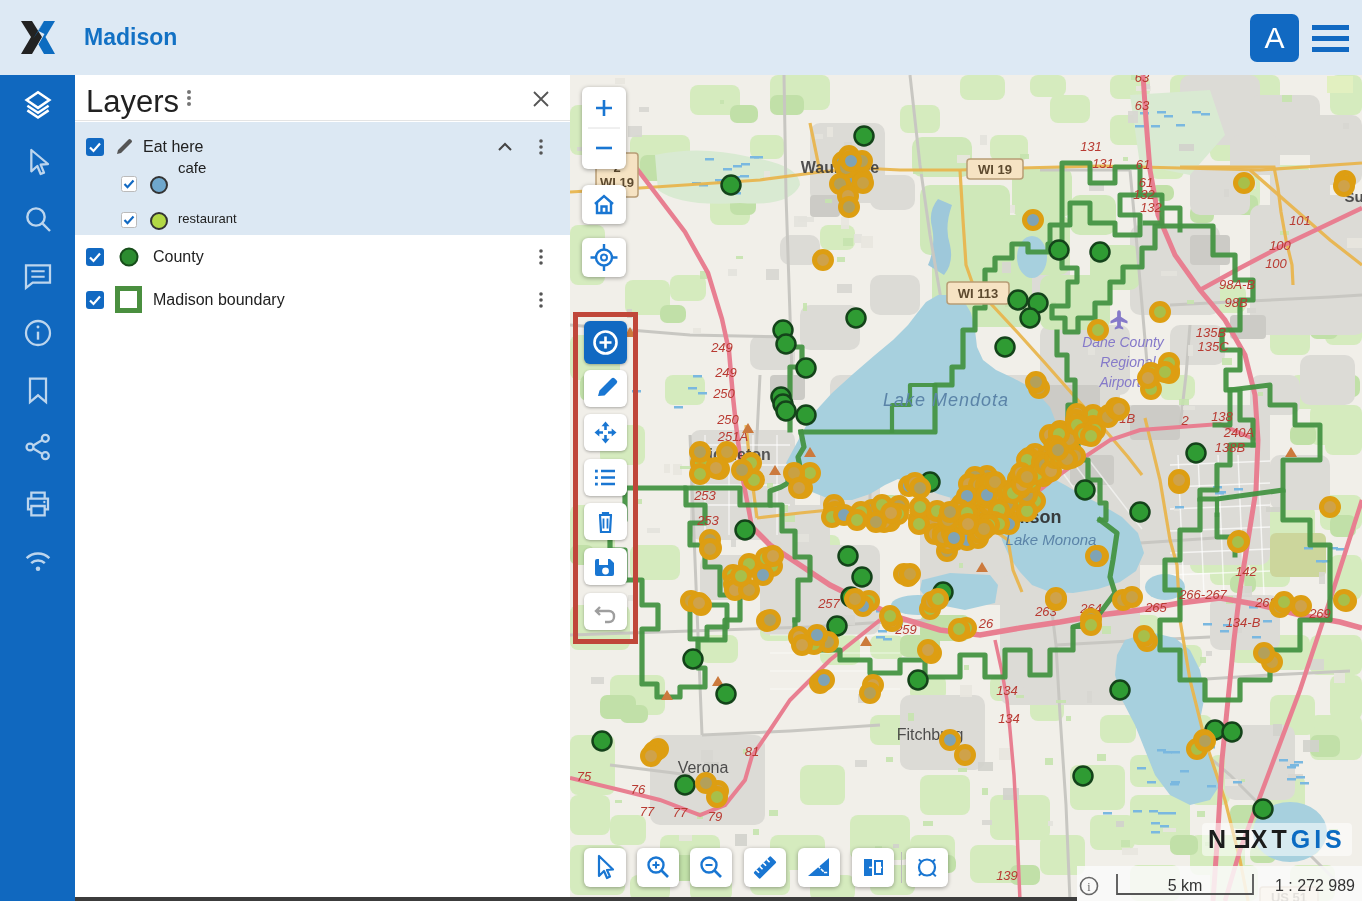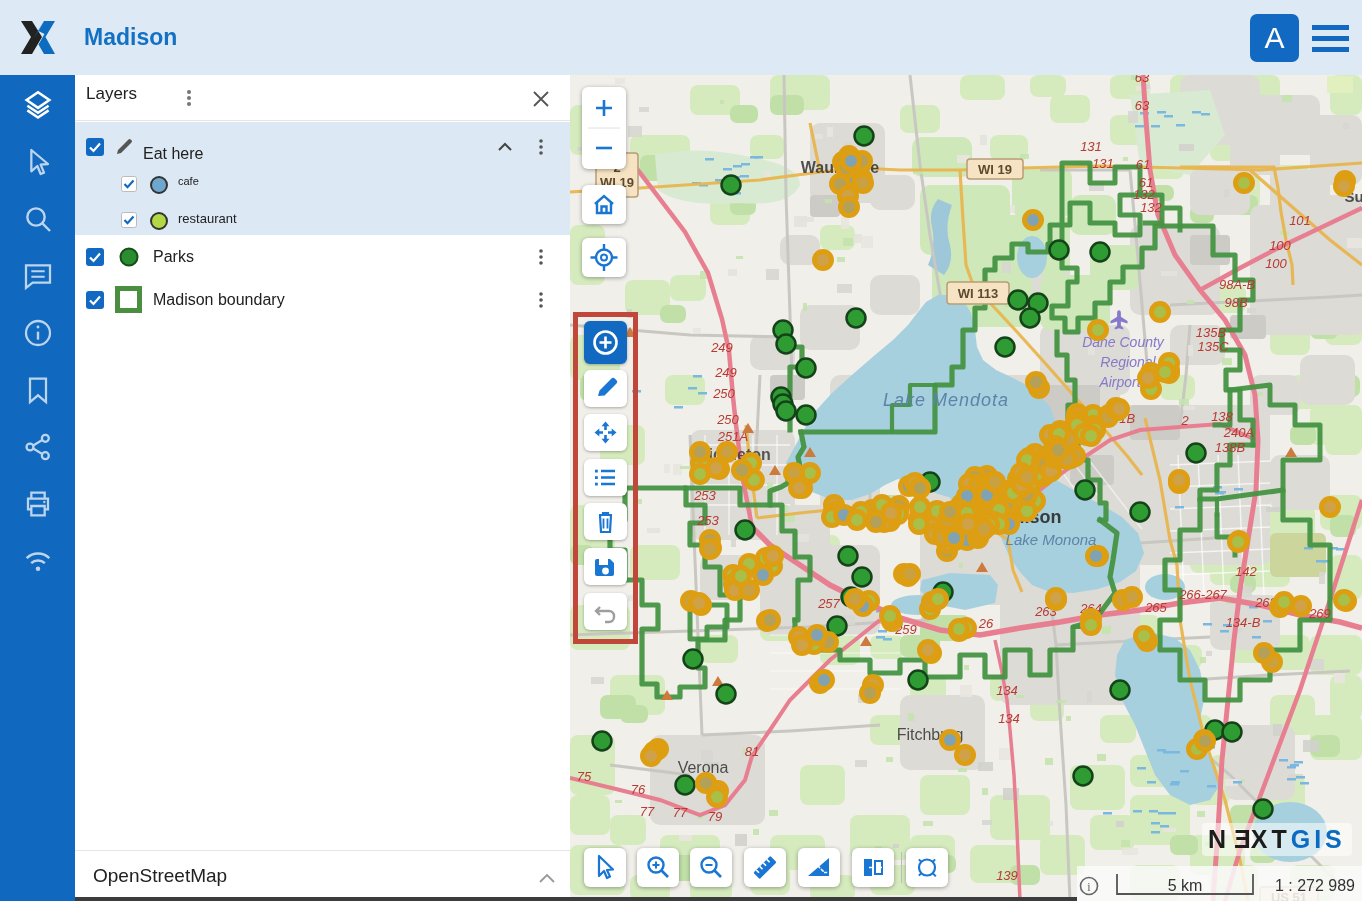--- a/index.html
+++ b/index.html
@@ -5,21 +5,21 @@
 html,body { width:1362px; height:901px; overflow:hidden; font-family:"Liberation Sans",sans-serif; }
 #topbar { position:absolute; left:0; top:0; width:1362px; height:75px; background:#dde9f4; z-index:30; }
 #logo { position:absolute; left:20px; top:21px; }
 #title { position:absolute; left:84px; top:24px; font-size:23px; font-weight:bold; color:#1271c4; }
 #abtn { position:absolute; left:1250px; top:14px; width:49px; height:48px; border-radius:7px; background:#1169c2; color:#fff; font-size:30px; text-align:center; line-height:48px; }
 #burger div { position:absolute; left:1312px; width:37px; height:4.6px; background:#1169c2; }
 #sidebar { position:absolute; left:0; top:75px; width:75px; height:826px; background:#1068bf; z-index:25; }
 .sico { position:absolute; left:50%; transform:translate(-50%,-50%); }
 #panel { position:absolute; left:75px; top:75px; width:495px; height:826px; background:#fff; z-index:20; }
 #phead { position:absolute; left:0; top:0; width:100%; height:46px; border-bottom:1px solid #e4e4e4; }
-#ptitle { position:absolute; left:11px; top:9px; font-size:17px; color:#212121; }
+#ptitle { position:absolute; left:11px; top:9px; font-size:31px; color:#212121; }
 #hl { position:absolute; left:0; top:47px; width:100%; height:113px; background:#dce8f3; }
 .rtext { position:absolute; font-size:16px; color:#212121; }
 #osmrow { position:absolute; left:0; top:775px; width:100%; height:51px; border-top:1px solid #e4e4e4; }
 #map { position:absolute; left:570px; top:75px; width:792px; height:826px; }
 .mbtn { position:absolute; background:#fff; border-radius:6px; box-shadow:0 1px 4px rgba(0,0,0,0.35); }
 .bb { position:absolute; width:42px; height:39px; background:#fff; border-radius:6px; box-shadow:0 1px 4px rgba(0,0,0,0.35); }
 #redbox { position:absolute; left:573px; top:312px; width:65px; height:332px; border:5px solid #c0473a; z-index:22; }
 .ebtn { position:absolute; left:584px; width:43px; height:37px; background:#fff; border-radius:6px; box-shadow:0 1px 3px rgba(0,0,0,0.3); z-index:23; }
 #scalestrip { position:absolute; left:1077px; top:866px; width:285px; height:35px; background:rgba(250,250,250,0.85); z-index:21; }
 #botline { position:absolute; left:75px; top:897px; width:1002px; height:4px; background:#3c3c3c; z-index:26; }
@@ -1134,58 +1134,58 @@
  </div>
  <div id="hl"></div>
 
  <svg style="position:absolute;left:11px;top:63px;z-index:2" width="18" height="18">
       <rect width="18" height="18" rx="3" fill="#1169c2"></rect>
       <path d="M 4,9.5 L 7.5,13 L 14,5.5" fill="none" stroke="#fff" stroke-width="2.2"></path>
     </svg>
  <svg style="position:absolute;left:40px;top:63px;z-index:2" width="18" height="18">
       <path d="M 2,16 L 3,12 L 12,3 L 15,6 L 6,15 Z M 12,3 l 1.5,-1.5 a 1.5,1.5 0 0 1 2.2,0 l 0.8,0.8 a 1.5,1.5 0 0 1 0,2.2 L 15,6" fill="#555"></path>
     </svg>
- <span class="rtext" style="left:68px;top:70px;">Eat here</span>
+ <span class="rtext" style="left:68px;top:63px;">Eat here</span>
  <svg style="position:absolute;left:422px;top:66px;z-index:2" width="16" height="12">
       <path d="M 2,9 L 8,3 L 14,9" fill="none" stroke="#444" stroke-width="2"></path>
     </svg>
  <svg style="position:absolute;left:460px;top:62px;z-index:2" width="12" height="20">
       <g fill="#555">
         <circle cx="6" cy="4" r="1.8"></circle>
         <circle cx="6" cy="10" r="1.8"></circle>
         <circle cx="6" cy="16" r="1.8"></circle>
       </g>
     </svg>
 
  <svg style="position:absolute;left:46px;top:101px;z-index:2" width="16" height="16">
       <rect x="0.5" y="0.5" width="15" height="15" rx="2" fill="#fff" stroke="#bbb"></rect>
       <path d="M 3.5,8 L 6.5,11.2 L 12.5,4.5" fill="none" stroke="#1169c2" stroke-width="2.2"></path>
     </svg>
  <svg style="position:absolute;left:74px;top:100px;z-index:2" width="20" height="20">
       <circle cx="10" cy="10" r="8" fill="#6fa7cc" stroke="#333" stroke-width="2"></circle>
     </svg>
- <span class="rtext" style="left:103px;top:100px;font-size:11px;">cafe</span>
+ <span class="rtext" style="left:103px;top:84px;font-size:15px;">cafe</span>
 
  <svg style="position:absolute;left:46px;top:137px;z-index:2" width="16" height="16">
       <rect x="0.5" y="0.5" width="15" height="15" rx="2" fill="#fff" stroke="#bbb"></rect>
       <path d="M 3.5,8 L 6.5,11.2 L 12.5,4.5" fill="none" stroke="#1169c2" stroke-width="2.2"></path>
     </svg>
  <svg style="position:absolute;left:74px;top:136px;z-index:2" width="20" height="20">
       <circle cx="10" cy="10" r="8" fill="#b2d844" stroke="#333" stroke-width="2"></circle>
     </svg>
  <span class="rtext" style="left:103px;top:136px;font-size:13px;">restaurant</span>
 
  <svg style="position:absolute;left:11px;top:173px;z-index:2" width="18" height="18">
       <rect width="18" height="18" rx="3" fill="#1169c2"></rect>
       <path d="M 4,9.5 L 7.5,13 L 14,5.5" fill="none" stroke="#fff" stroke-width="2.2"></path>
     </svg>
  <svg style="position:absolute;left:44px;top:172px;z-index:2" width="20" height="20">
       <circle cx="10" cy="10" r="8.5" fill="#2c8c30" stroke="#174d1a" stroke-width="2"></circle>
     </svg>
- <span class="rtext" style="left:78px;top:173px;">Parks</span>
+ <span class="rtext" style="left:78px;top:173px;">County</span>
  <svg style="position:absolute;left:460px;top:172px;z-index:2" width="12" height="20">
       <g fill="#555">
         <circle cx="6" cy="4" r="1.8"></circle>
         <circle cx="6" cy="10" r="1.8"></circle>
         <circle cx="6" cy="16" r="1.8"></circle>
       </g>
     </svg>
 
  <svg style="position:absolute;left:11px;top:216px;z-index:2" width="18" height="18">
       <rect width="18" height="18" rx="3" fill="#1169c2"></rect>
@@ -1195,26 +1195,20 @@
       <rect x="2.5" y="2.5" width="22" height="22" fill="#fff" stroke="#4a8f3f" stroke-width="5"></rect>
     </svg>
  <span class="rtext" style="left:78px;top:216px;text-align:center;">Madison boundary</span>
  <svg style="position:absolute;left:460px;top:215px;z-index:2" width="12" height="20">
       <g fill="#555">
         <circle cx="6" cy="4" r="1.8"></circle>
         <circle cx="6" cy="10" r="1.8"></circle>
         <circle cx="6" cy="16" r="1.8"></circle>
       </g>
     </svg>
- <div id="osmrow">
-      <span style="position:absolute;left:18px;top:14px;font-size:19px;color:#212121;">OpenStreetMap</span>
-  <svg style="position:absolute;left:462px;top:20px;" width="20" height="14">
-        <path d="M 3,11 L 10,4 L 17,11" fill="none" stroke="#999" stroke-width="1.8"></path>
-      </svg>
- </div>
 </div>
 
 <div id="sidebar">
  <svg class="sico" style="top:30px;" width="34" height="34" viewBox="0 0 24 24">
       <path d="M 12,3 L 20,8.5 L 12,14 L 4,8.5 Z" fill="none" stroke="#fff" stroke-width="1.8"></path>
       <path d="M 4.5,12.5 L 12,17.5 L 19.5,12.5 M 4.5,15.8 L 12,20.8 L 19.5,15.8" fill="none" stroke="#fff" stroke-width="1.8"></path>
     </svg>
  <svg class="sico" style="top:87px;opacity:0.72" width="32" height="32" viewBox="0 0 24 24">
       <path d="M 7,3 L 7,19 L 11.5,15 L 14,21 L 16.5,20 L 14,14 L 19.5,13.5 Z" fill="none" stroke="#fff" stroke-width="1.7" stroke-linejoin="round"></path>
     </svg>

